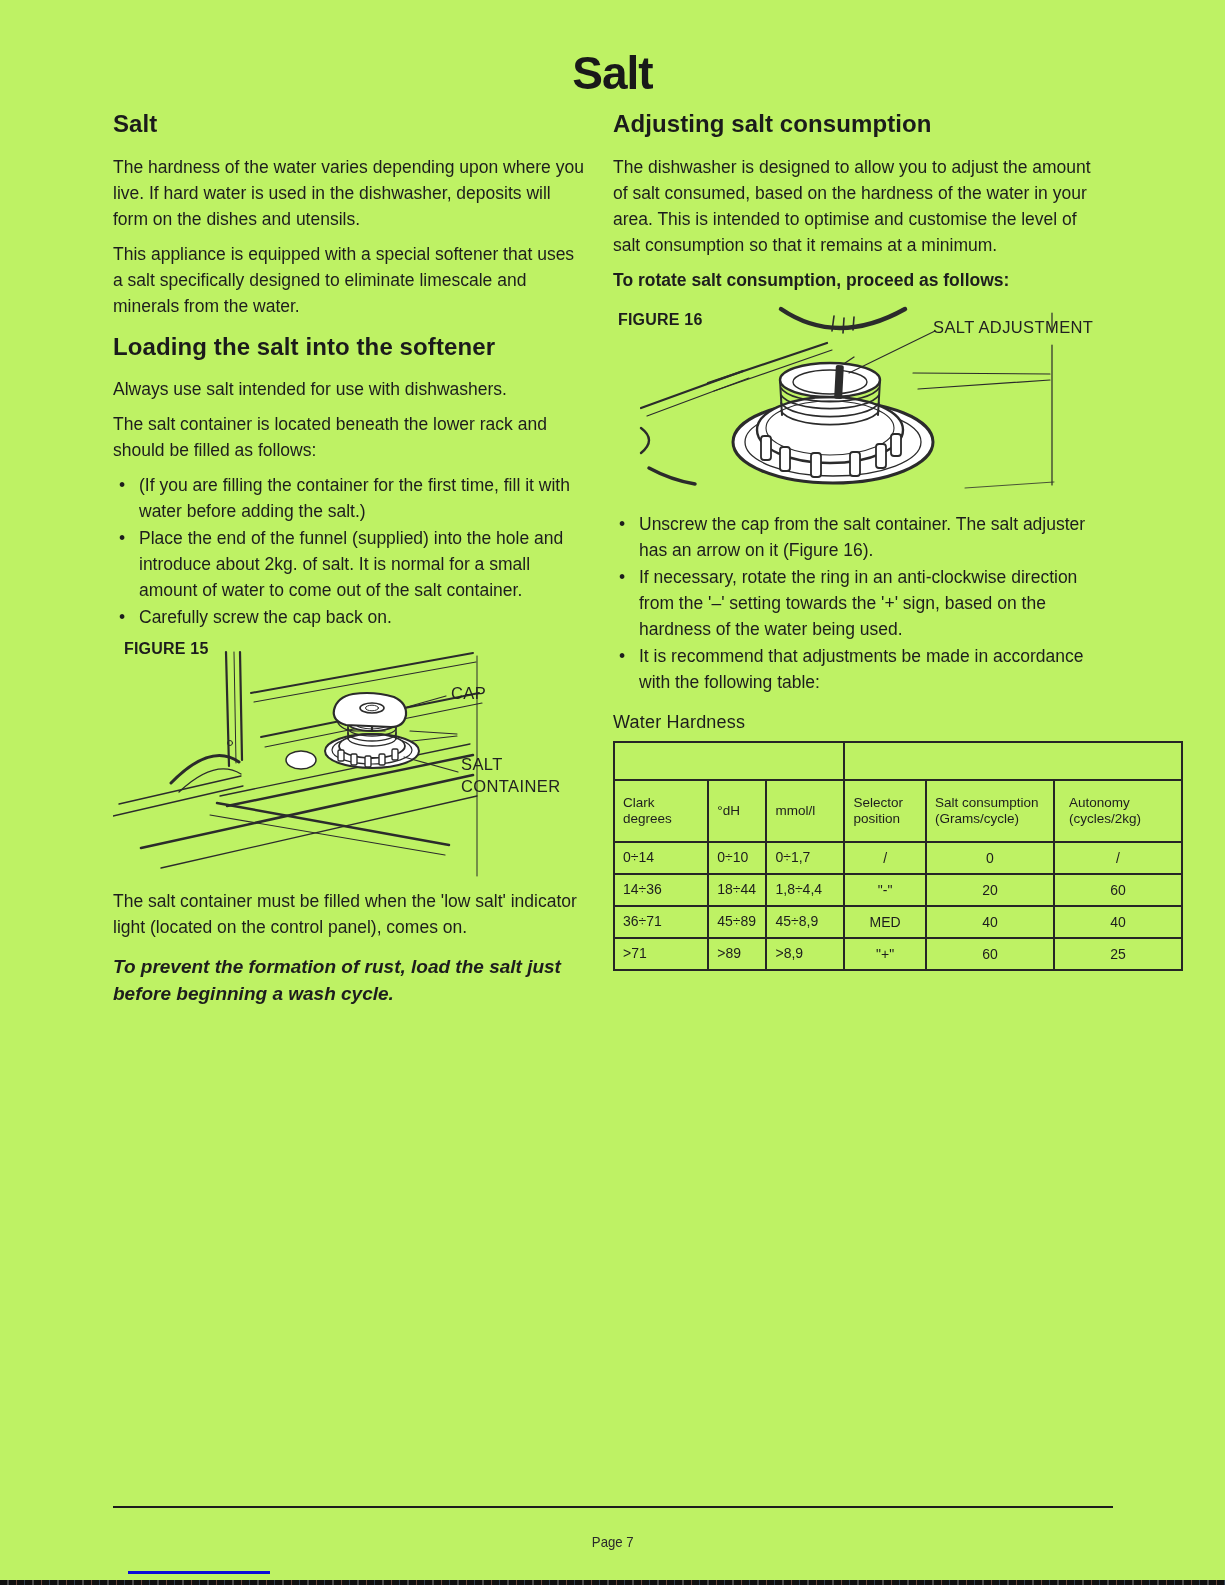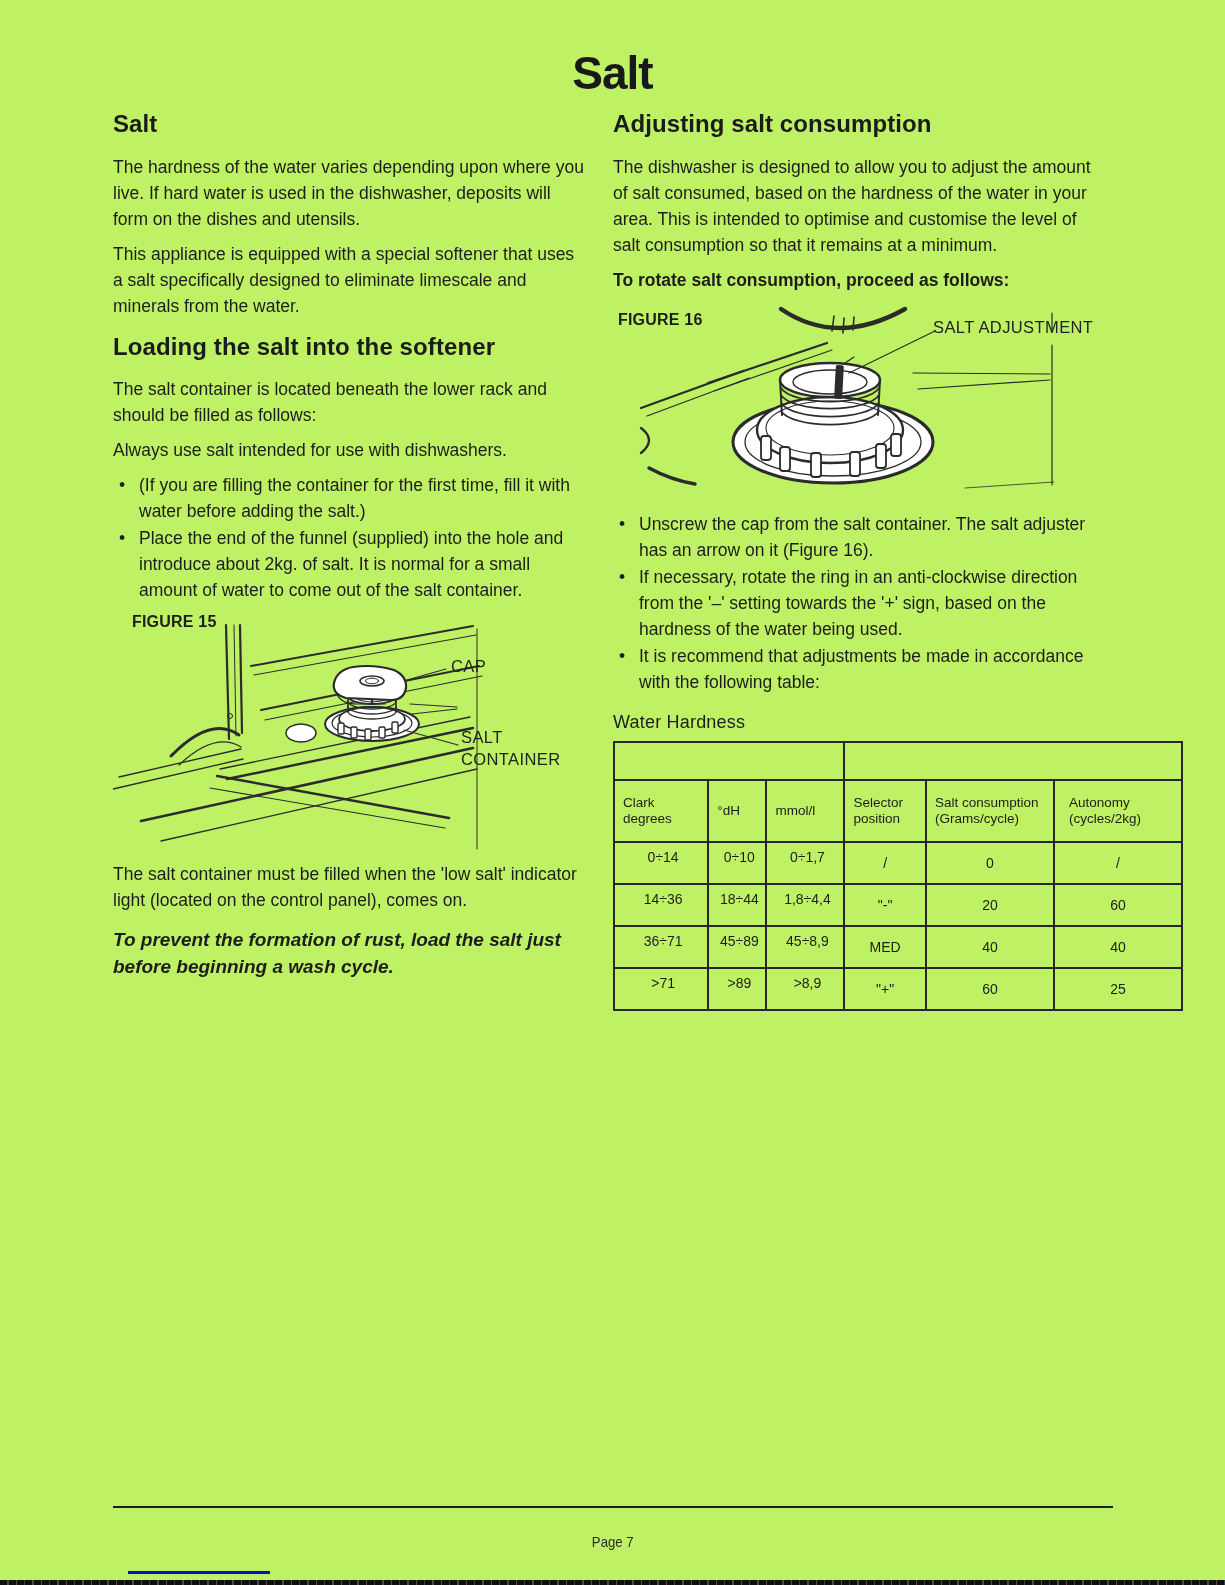--- a/index.html
+++ b/index.html
@@ -25,31 +25,31 @@
   p{font-size:17.5px;line-height:26px;margin:0 0 9px;}
   ul{list-style:none;margin:0;padding:0;}
   li{position:relative;padding-left:26px;font-size:17.5px;line-height:26px;margin:0 0 1px;}
   li::before{content:"\2022";position:absolute;left:6px;top:0;}
   .blk{display:block;}
   .warning{font-size:19px;font-weight:700;font-style:italic;line-height:27px;margin-top:13px;}
   .bold-line{font-weight:700;margin:0 0 8px;}
   .figure{position:relative;margin:8px 0 10px;}
   .fig15{height:240px;}
   .fig16{height:190px;margin-top:10px;margin-bottom:6px;}
-  .figlabel{position:absolute;left:19px;top:2px;font-size:16px;font-weight:700;letter-spacing:.2px;}
+  .figlabel{position:absolute;left:11px;top:2px;font-size:16px;font-weight:700;letter-spacing:.2px;}
   .figure svg{position:absolute;left:0;top:0;}
   .ann{position:absolute;font-size:16.5px;letter-spacing:.4px;white-space:nowrap;color:#222;}
   .tbl-title{font-size:18px;margin:14px 0 0;letter-spacing:.2px;}
   table.wh{border-collapse:collapse;table-layout:fixed;width:570px;margin-top:6px;}
   table.wh td,table.wh th{border:2px solid #262626;font-weight:400;font-size:13.5px;color:#1d1d1d;}
   td.wh-ghost{border:none;}
   td.wh-group{height:34px;}
   table.wh th{height:56px;text-align:left;vertical-align:middle;padding:2px 4px 2px 8px;line-height:16px;}
   table.wh th.pad-lg{padding-left:14px;}
-  table.wh td.data{height:24px;padding:2px 4px 14px 8px;font-size:14px;text-align:center;}
+  table.wh td.data{height:24px;padding:2px 4px 4px 8px;font-size:14px;}
   table.wh td.ctr{text-align:center;padding:2px;}
   .footer-rule{position:absolute;left:113px;top:1506px;width:1000px;height:2px;background:#1c1c1c;}
   .footer{position:absolute;left:0;top:1533px;width:1225px;text-align:center;font-size:15px;color:#2a2a2a;}
   .footer span{display:inline-block;transform:scaleX(.88);}
   .blue-mark{position:absolute;left:128px;top:1571px;width:142px;height:3px;background:#0b0bd6;}
   .scan-strip{
     position:absolute;left:0;bottom:0;width:1225px;height:5px;
     background:repeating-linear-gradient(90deg,#101010 0 7px,#4a4a4a 7px 9px,#101010 9px 16px,#6b4638 16px 17px,#101010 17px 24px,#31404f 24px 25px);
   }
 </style>
@@ -58,28 +58,31 @@
 
 <div class="page">
 
   <h1 class="doc-title">Salt</h1>
 
   <div class="col left">
     <h2>Salt</h2>
     <p>The hardness of the water varies depending upon where you live. If hard water is used in the dishwasher, deposits will form on the dishes and utensils.</p>
     <p>This appliance is equipped with a special softener that uses a salt specifically designed to eliminate limescale and minerals from the water.</p>
     <h2 class="sect">Loading the salt into the softener</h2>
+    <p>Always use salt intended for use with dishwashers.</p>
     <p>The salt container is located beneath the lower rack and should be filled as follows:</p>
-    <p>Always use salt intended for use with dishwashers.</p>
     <ul>
       <li>
         <span class="blk">(If you are filling the container for the first time, fill it with water before adding the salt.)</span>
       </li>
       <li>
         <span>Place the end of the funnel (supplied) into the hole and introduce about 2kg. of salt. It is normal for a small amount of water to come out of the salt container.</span>
+      </li>
+      <li>
+        <span>Carefully screw the cap back on.</span>
       </li>
     </ul>
 
     <div class="figure fig15">
       <svg width="473" height="240" viewBox="0 0 473 240">
         <g stroke="#2b2b2b" fill="none" stroke-linecap="round" stroke-linejoin="round">
           <line x1="364" y1="18" x2="364" y2="238" stroke-width="1"></line>
 
           <line x1="138" y1="55" x2="360" y2="15" stroke-width="2"></line>
           <line x1="141" y1="64" x2="363" y2="24" stroke-width="1.2"></line>

